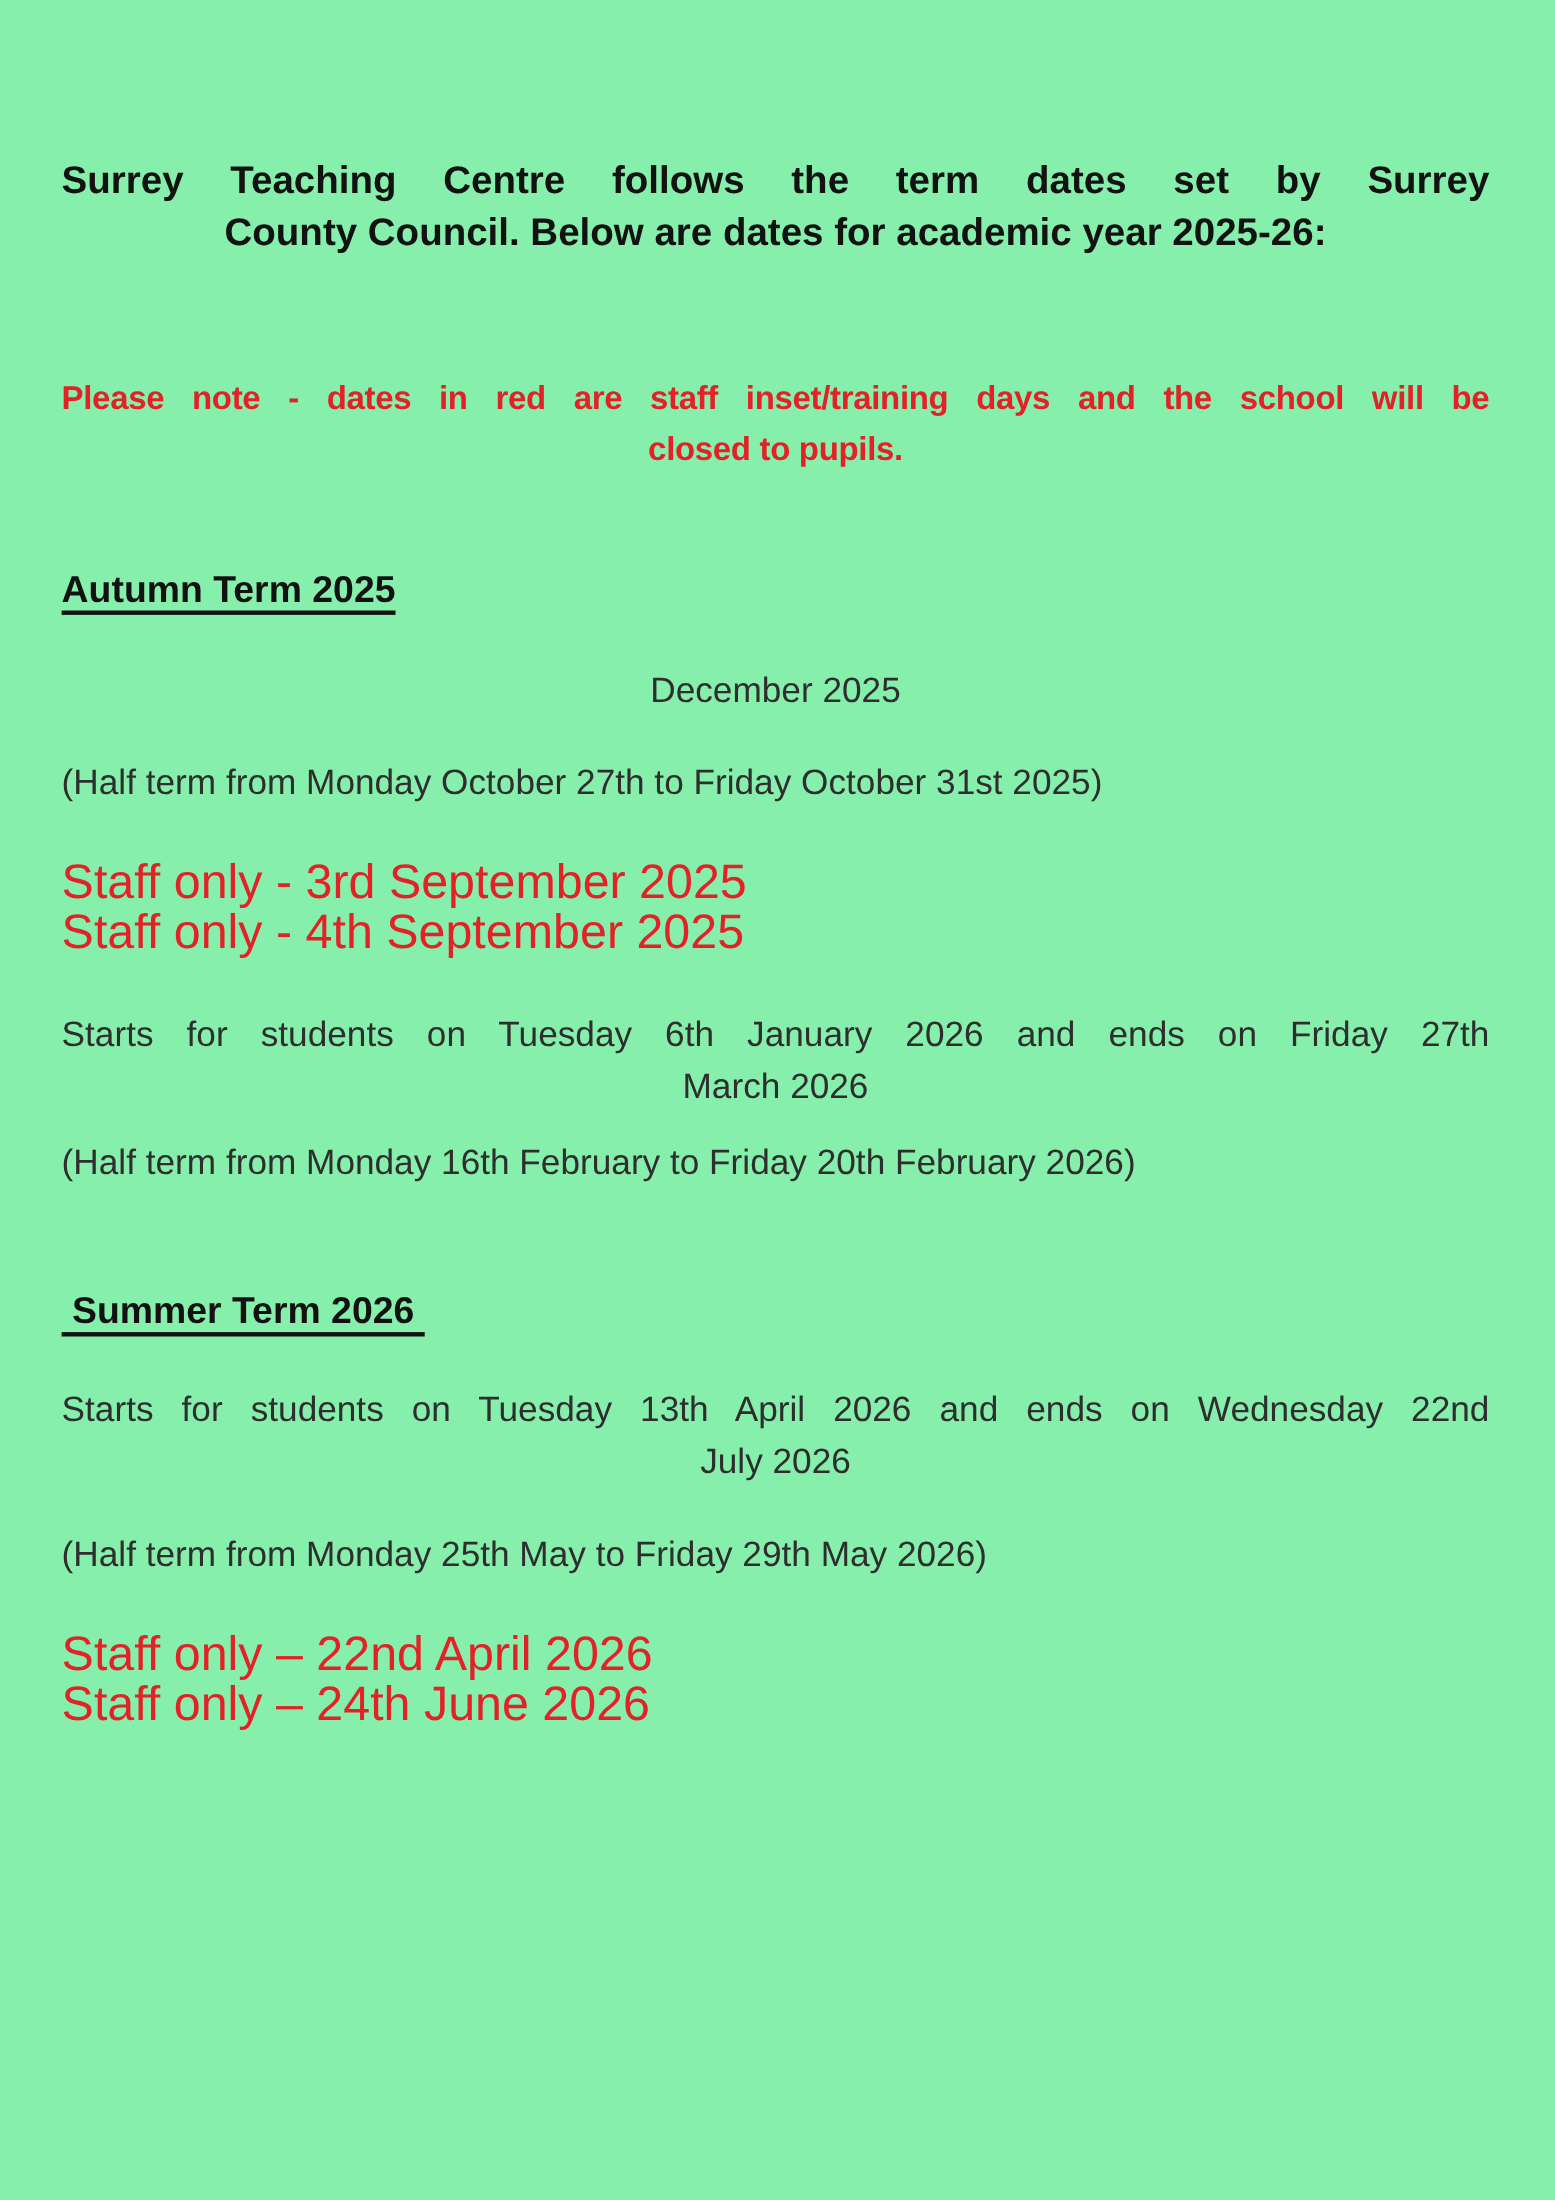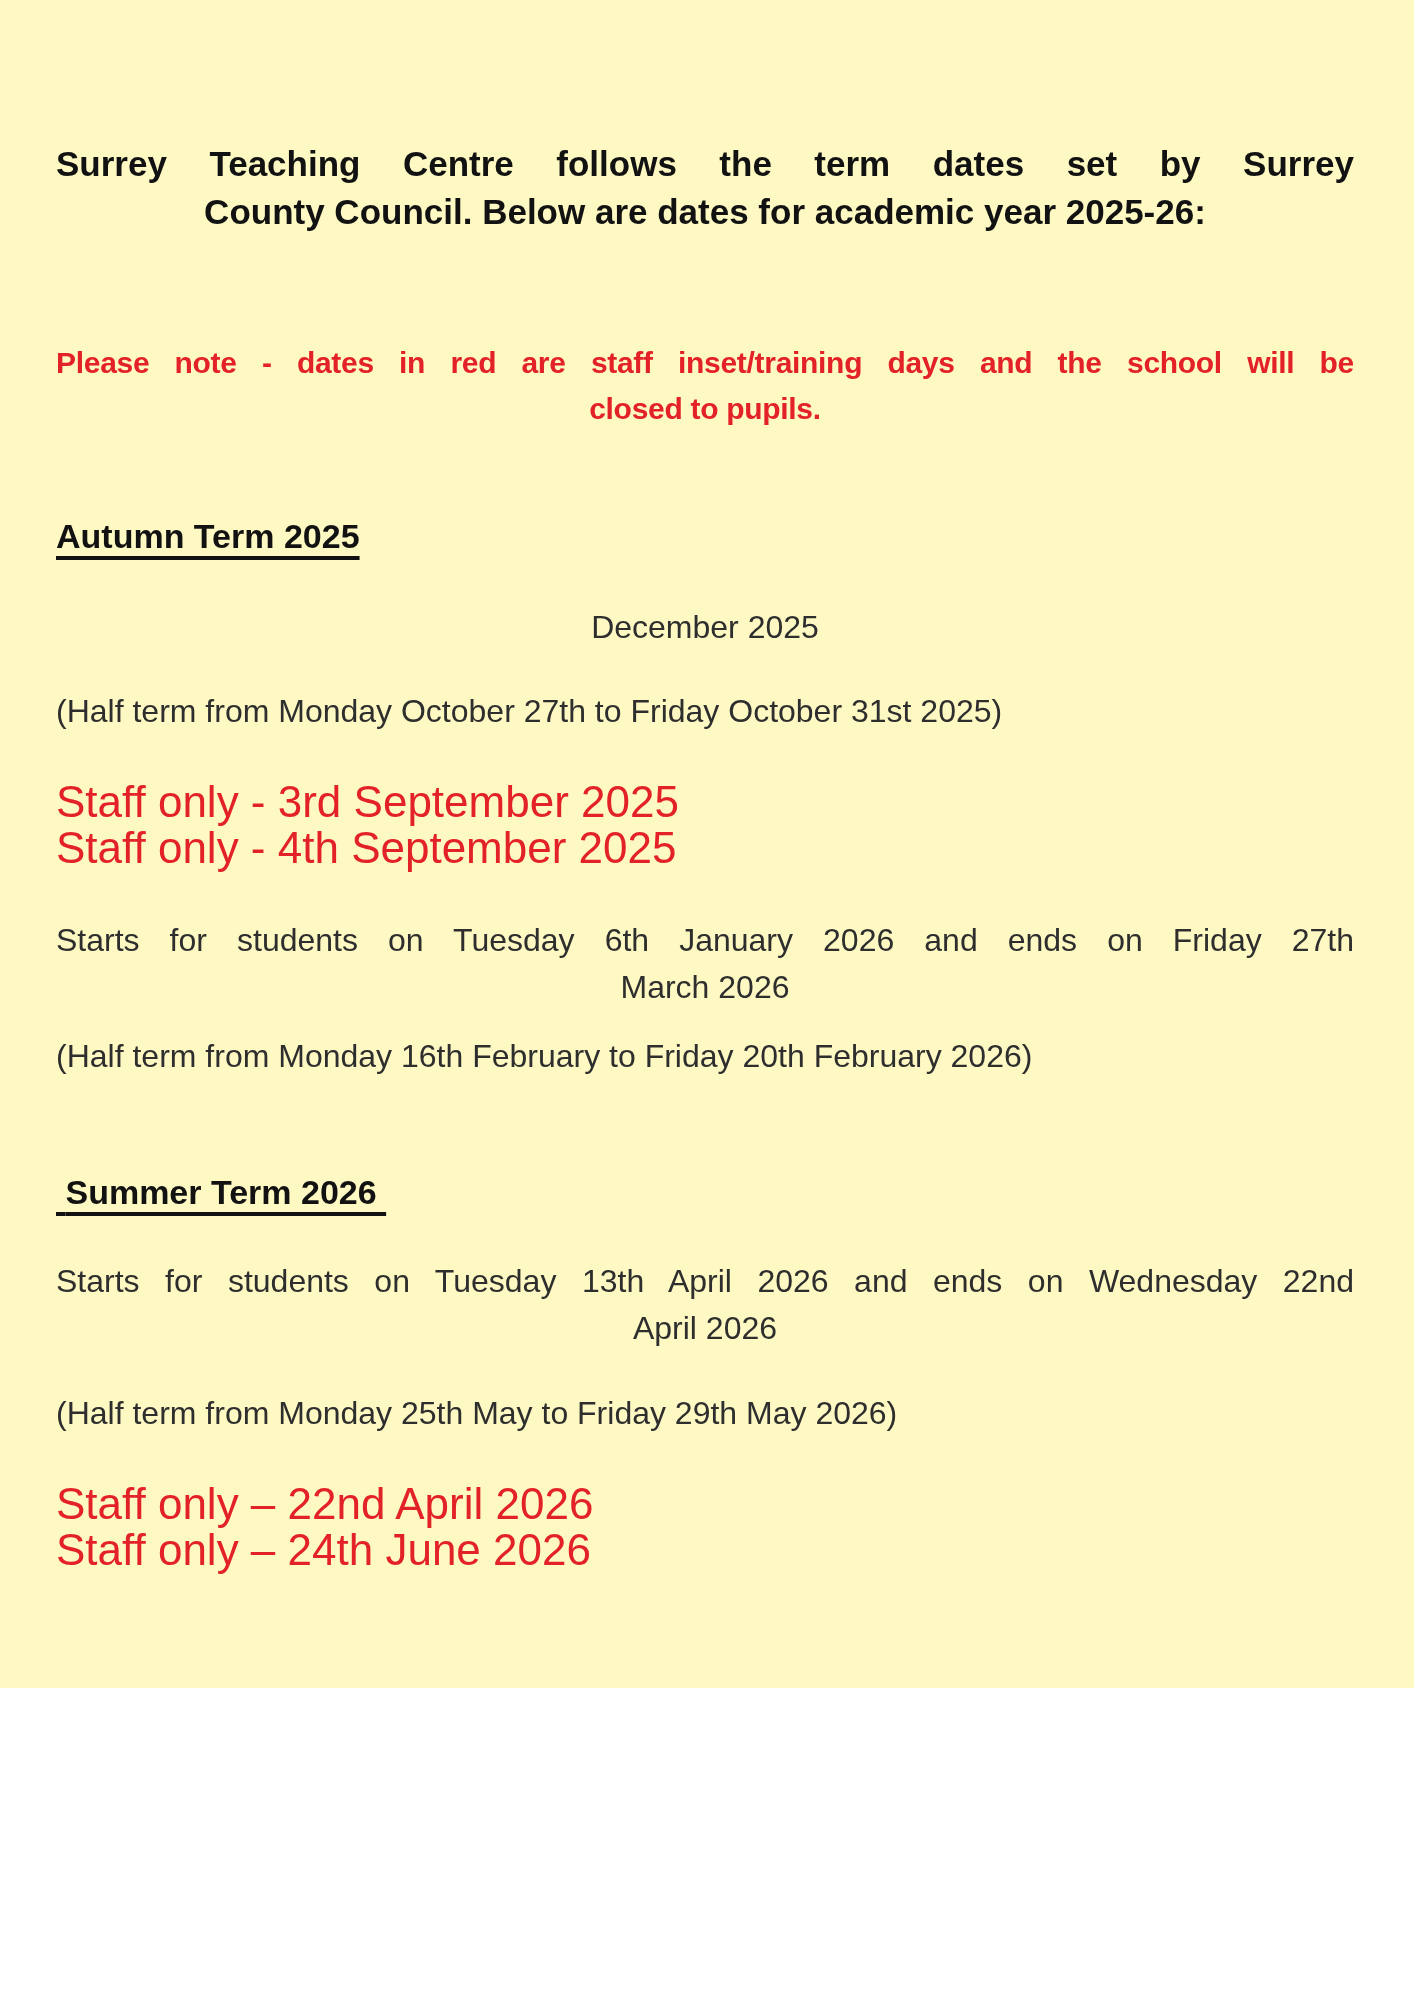--- a/index.html
+++ b/index.html
@@ -9,23 +9,23 @@
   }
   body {
     width: 1414px;
     height: 2000px;
     overflow: hidden;
     font-family: "Liberation Sans", sans-serif;
   }
   .page {
     box-sizing: border-box;
     width: 1414px;
-    height: 1688px;
+    height: 2000px;
     padding: 140px 60px 0 56px;
-    background: #fef9c3;
+    background: #86efac;
   }
   p { margin: 0; padding: 0; }
 
   
   .jline {
     display: block;
     text-align: justify;
     text-align-last: justify;
   }
   .nline {
@@ -129,21 +129,21 @@
     </p>
     <p class="half-term mt-spring-ht">(Half term from Monday 16th February to Friday 20th February 2026)</p>
   </section>
 
   <section>
     <p class="term-heading mt-summer-h">
       <span class="hd"> Summer Term 2026 </span>
     </p>
     <p class="dates mt-summer-d">
       <span class="jline">Starts for students on Tuesday 13th April 2026 and ends on Wednesday 22nd</span>
-      <span class="nline">April 2026</span>
+      <span class="nline">July 2026</span>
     </p>
     <p class="half-term mt-summer-ht">(Half term from Monday 25th May to Friday 29th May 2026)</p>
     <p class="staff-group mt-summer-s">
       <span class="staff-day">Staff only – 22nd April 2026</span>
       <span class="staff-day">Staff only – 24th June 2026</span>
     </p>
   </section>
 
 </div>
 

